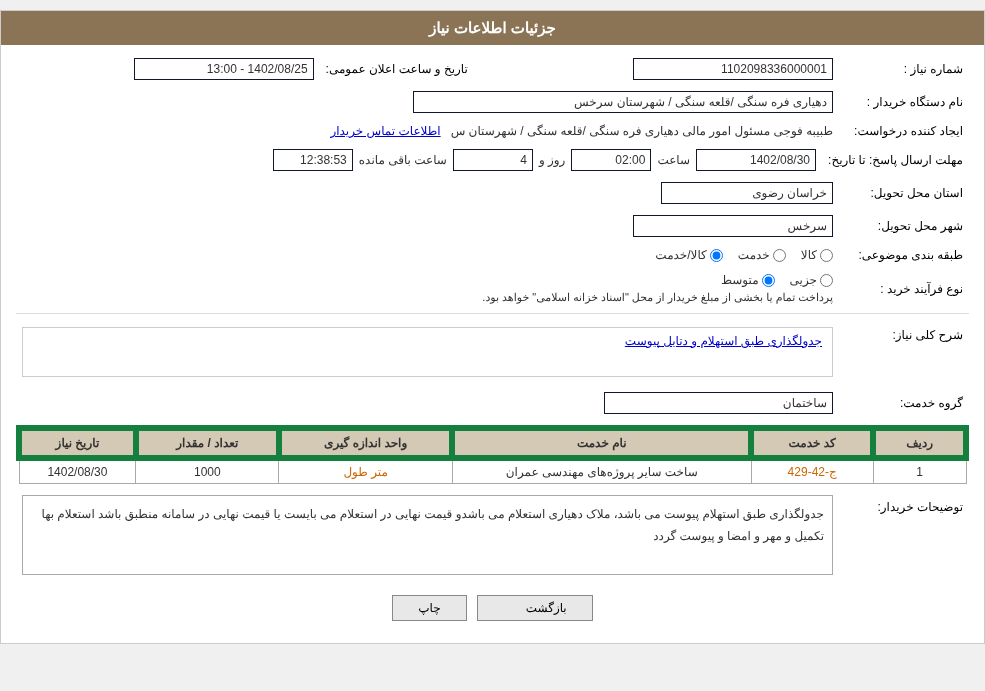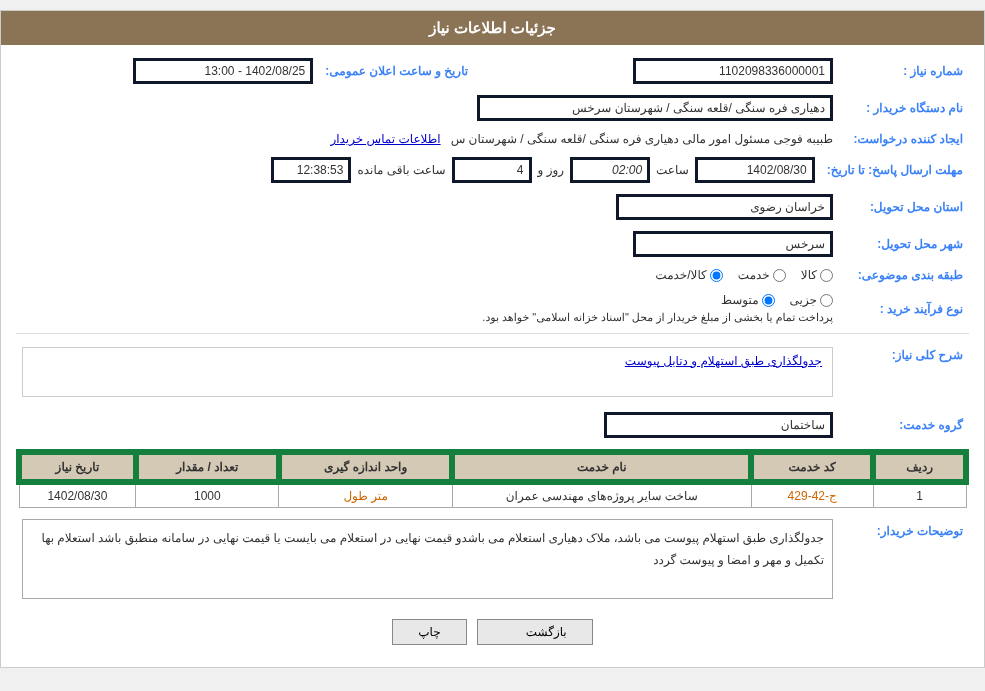--- a/index.html
+++ b/index.html
@@ -39,30 +39,30 @@
       width: 100%;
       border-collapse: collapse;
       margin-bottom: 5px;
     }
     .info-table td {
       padding: 3px 6px;
       vertical-align: middle;
     }
     .label-cell {
       text-align: right;
-      color: #3b82f6;
-      font-weight: bold;
+      color: #000000;
+      font-weight: normal;
       white-space: nowrap;
       width: 130px;
     }
     .value-cell {
       text-align: right;
     }
     .input-box {
-      border: 3px solid #0f172a;
+      border: 1px solid #0f172a;
       background: #fff;
       padding: 3px 5px;
       display: inline-block;
       min-width: 80px;
     }
     .input-medium {
       width: 200px;
     }
     .blue-link {
       color: #0000cc;
@@ -173,21 +173,21 @@
         </td>
       </tr>
     </tbody>
       </table>
 
     <table class="info-table">
       <tbody>
           <tr>
         <td class="label-cell">نام دستگاه خریدار :</td>
         <td class="value-cell">
-          <span class="input-box" style="width:356px;">دهیاری فره سنگی /قلعه سنگی / شهرستان سرخس</span>
+          <span class="input-box" style="width:420px;">دهیاری فره سنگی /قلعه سنگی / شهرستان سرخس</span>
         </td>
       </tr>
     </tbody>
       </table>
 
     <table class="info-table">
       <tbody>
           <tr>
         <td class="label-cell">ایجاد کننده درخواست:</td>
         <td class="value-cell">
@@ -200,37 +200,37 @@
       </table>
 
     <table class="info-table">
       <tbody>
           <tr>
         <td class="label-cell">مهلت ارسال پاسخ: تا تاریخ:</td>
         <td class="value-cell">
           <div class="date-row">
             <span class="input-box" style="width:120px;">1402/08/30</span>
             <span>ساعت</span>
-            <span class="input-box" style="width:70px;font-style:italic;">02:00</span>
+            <span class="input-box" style="width:70px;">02:00</span>
             <span>روز و</span>
             <span class="input-box" style="width:40px;">4</span>
             <span>ساعت باقی مانده</span>
             <span class="input-box" style="width:80px;">12:38:53</span>
           </div>
         </td>
       </tr>
     </tbody>
       </table>
 
     <table class="info-table">
       <tbody>
           <tr>
         <td class="label-cell">استان محل تحویل:</td>
         <td class="value-cell">
-          <span class="input-box" style="width:217px;">خراسان رضوی</span>
+          <span class="input-box" style="width:172px;">خراسان رضوی</span>
         </td>
       </tr>
     </tbody>
       </table>
 
     <table class="info-table">
       <tbody>
           <tr>
         <td class="label-cell">شهر محل تحویل:</td>
         <td class="value-cell">

